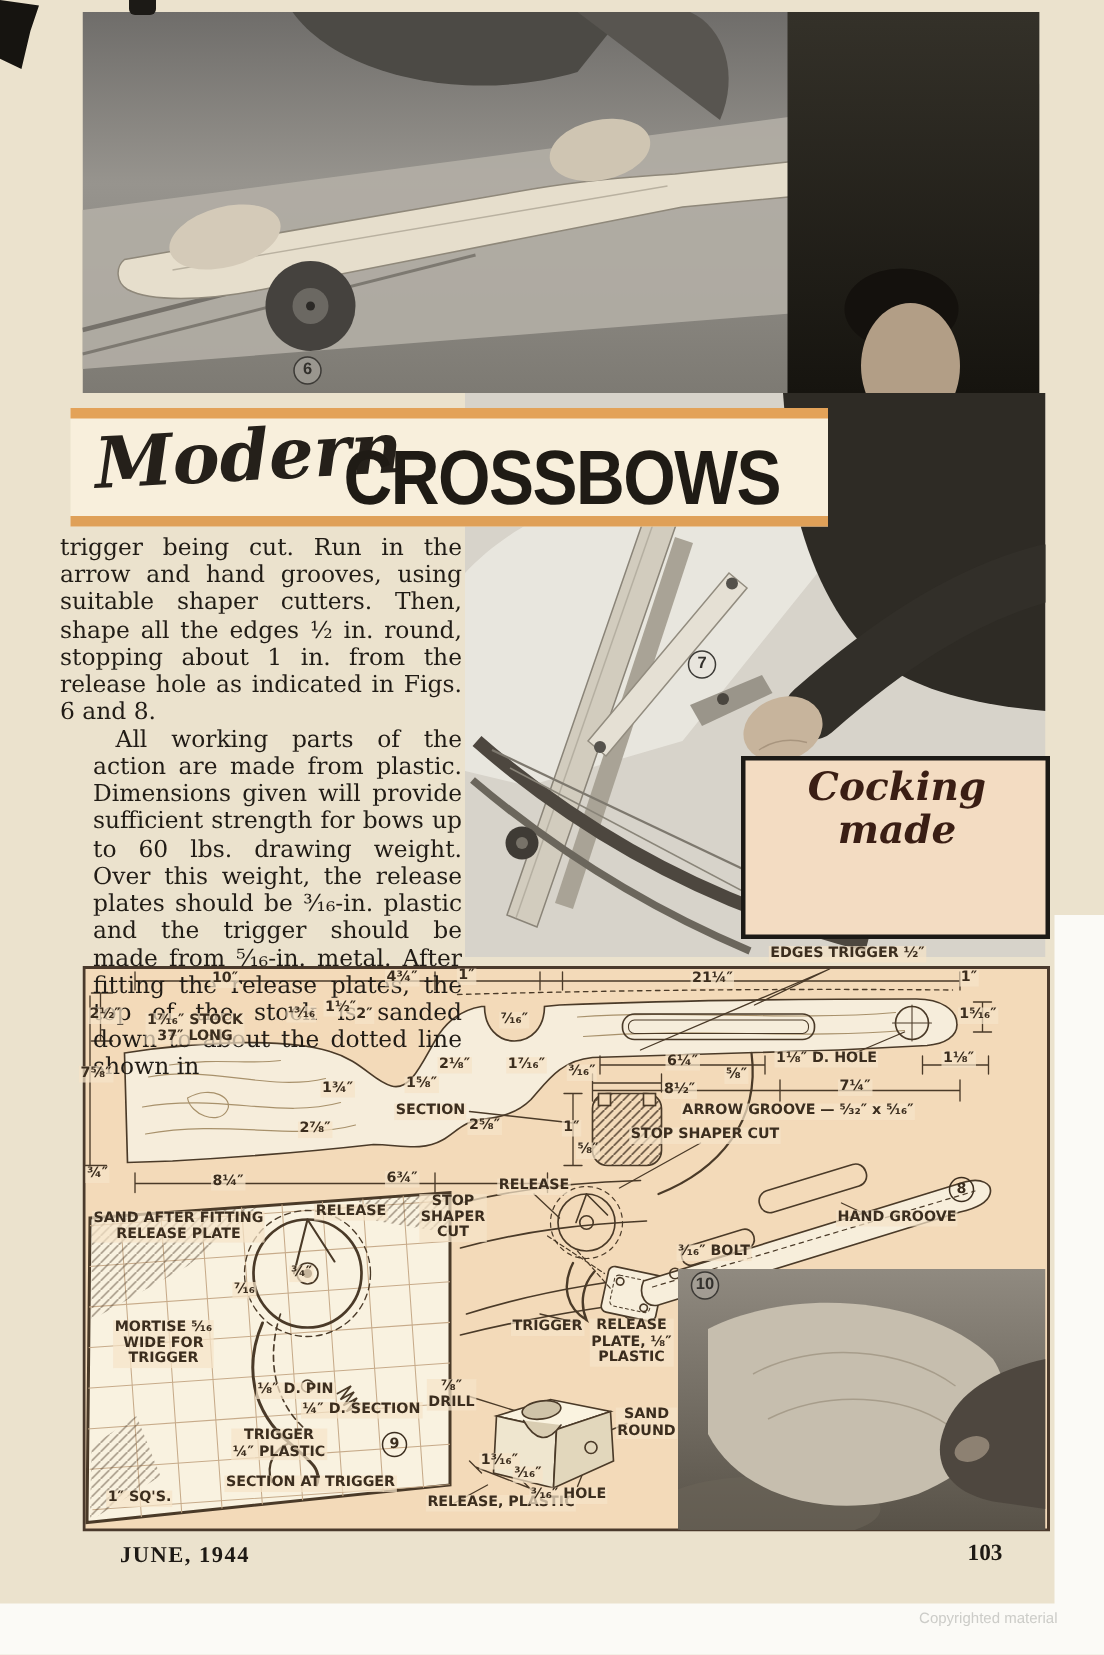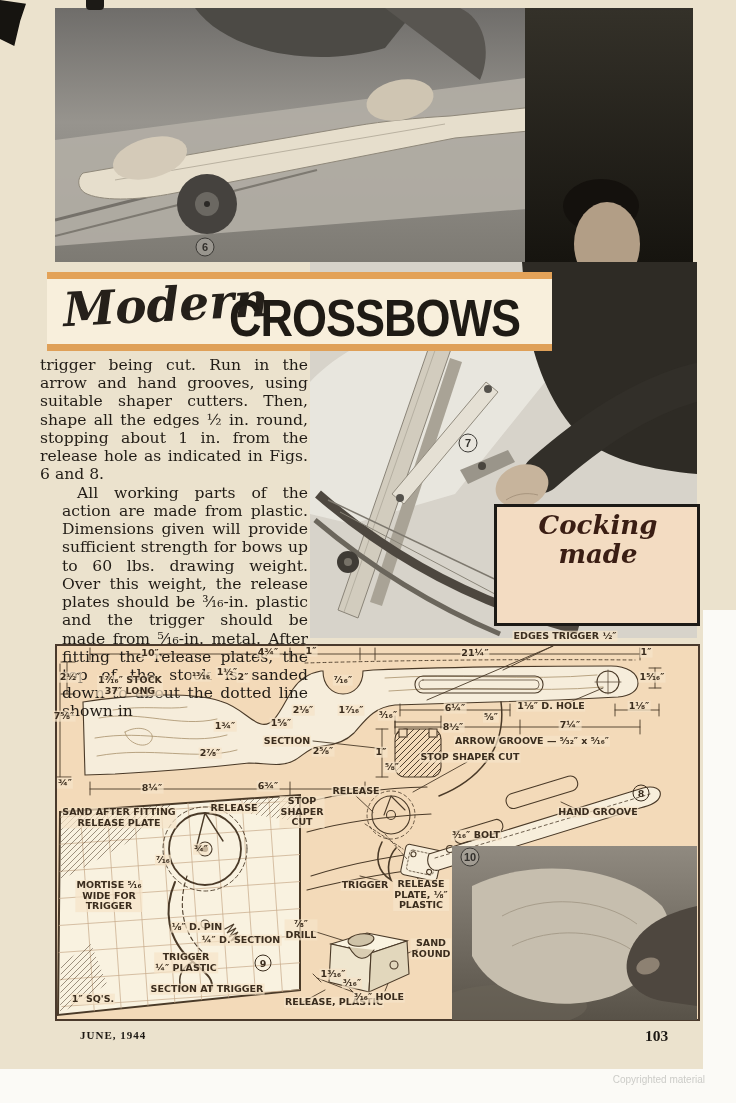--- a/index.html
+++ b/index.html
@@ -29,21 +29,21 @@
   #cocking .cbody{margin-top:3px;font-family:"Liberation Sans",sans-serif;font-weight:bold;font-size:13px;line-height:1.3;color:#33241a;text-align:justify;}
 
   #diagram{left:55px;top:644px;width:645px;height:377px;}
   #diagram-labels{left:55px;top:644px;width:645px;height:377px;overflow:visible;pointer-events:none;}
   .dlabel{position:absolute;transform:translate(-50%,-50%);font-family:"DejaVu Sans",sans-serif;font-weight:bold;font-size:9.5px;color:#3b2d1e;text-align:center;white-space:pre-line;line-height:1.12;background:rgba(245,227,200,.72);padding:0 1px;}
   .dlabel.circ{width:15px;height:15px;line-height:15px;border:1.5px solid #3b2d1e;border-radius:50%;padding:0;background:transparent;}
 
   #marks{left:0;top:0;width:736px;height:1103px;overflow:visible;pointer-events:none;}
   .fig-circ{position:absolute;transform:translate(-50%,-50%);width:17px;height:17px;line-height:16px;border:1.6px solid #3c3a36;border-radius:50%;color:#33312d;font-family:"Liberation Sans",sans-serif;font-weight:bold;font-size:11px;text-align:center;background:rgba(230,228,220,.25);}
 
-  #footer-left{left:80px;top:1029px;font-family:"Liberation Serif",serif;font-weight:bold;font-size:11px;letter-spacing:1px;color:#1d1914;}
+  #footer-left{left:80px;top:1029px;font-family:"Liberation Serif",serif;font-weight:bold;font-size:15px;letter-spacing:1px;color:#1d1914;}
   #footer-right{left:645px;top:1027px;font-family:"Liberation Serif",serif;font-weight:bold;font-size:15.5px;color:#1d1914;}
   #copyright{left:540px;top:1074px;width:165px;text-align:right;font-size:10px;color:#ccccc8;}
 
   .z1{z-index:1}.z2{z-index:2}.z3{z-index:3}.z4{z-index:4}.z5{z-index:5}.z6{z-index:6}
 </style>
 </head>
 <body>
 
 <div id="paper" class="abs"></div>
 <div id="right-strip" class="abs z1"></div>

